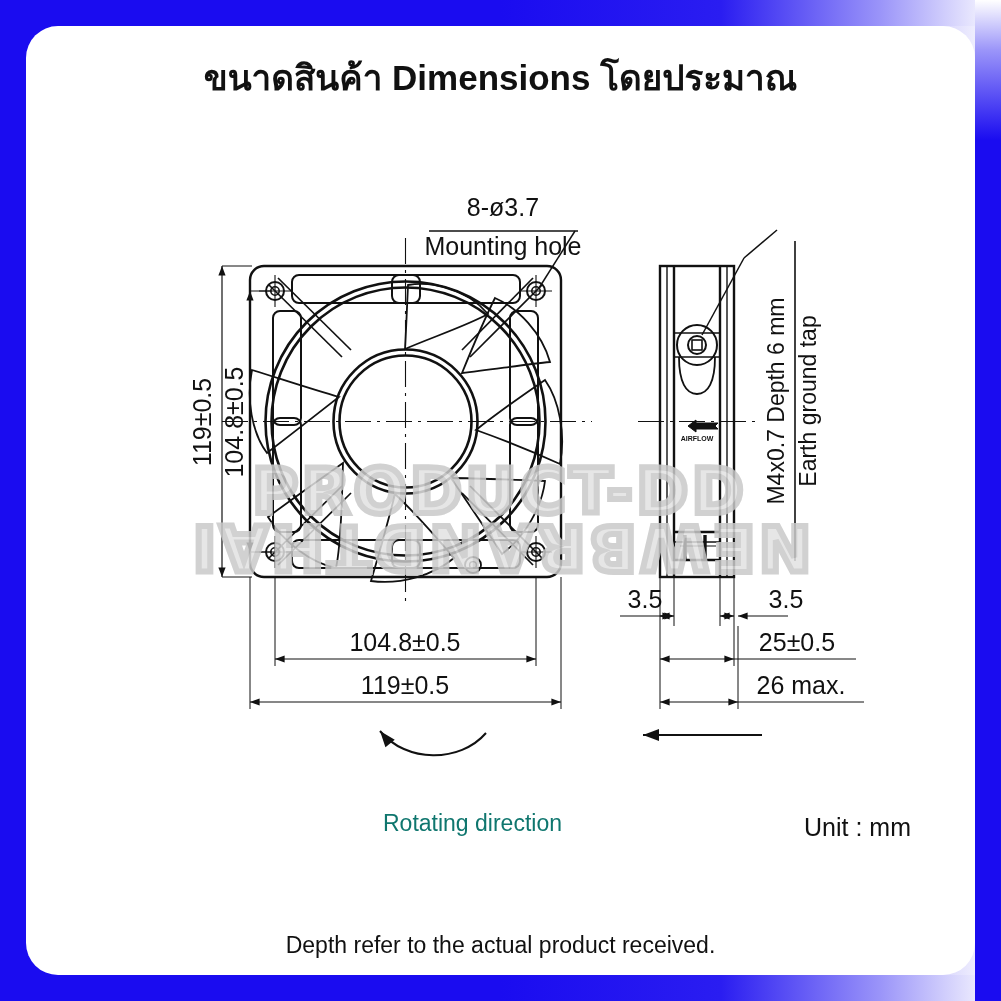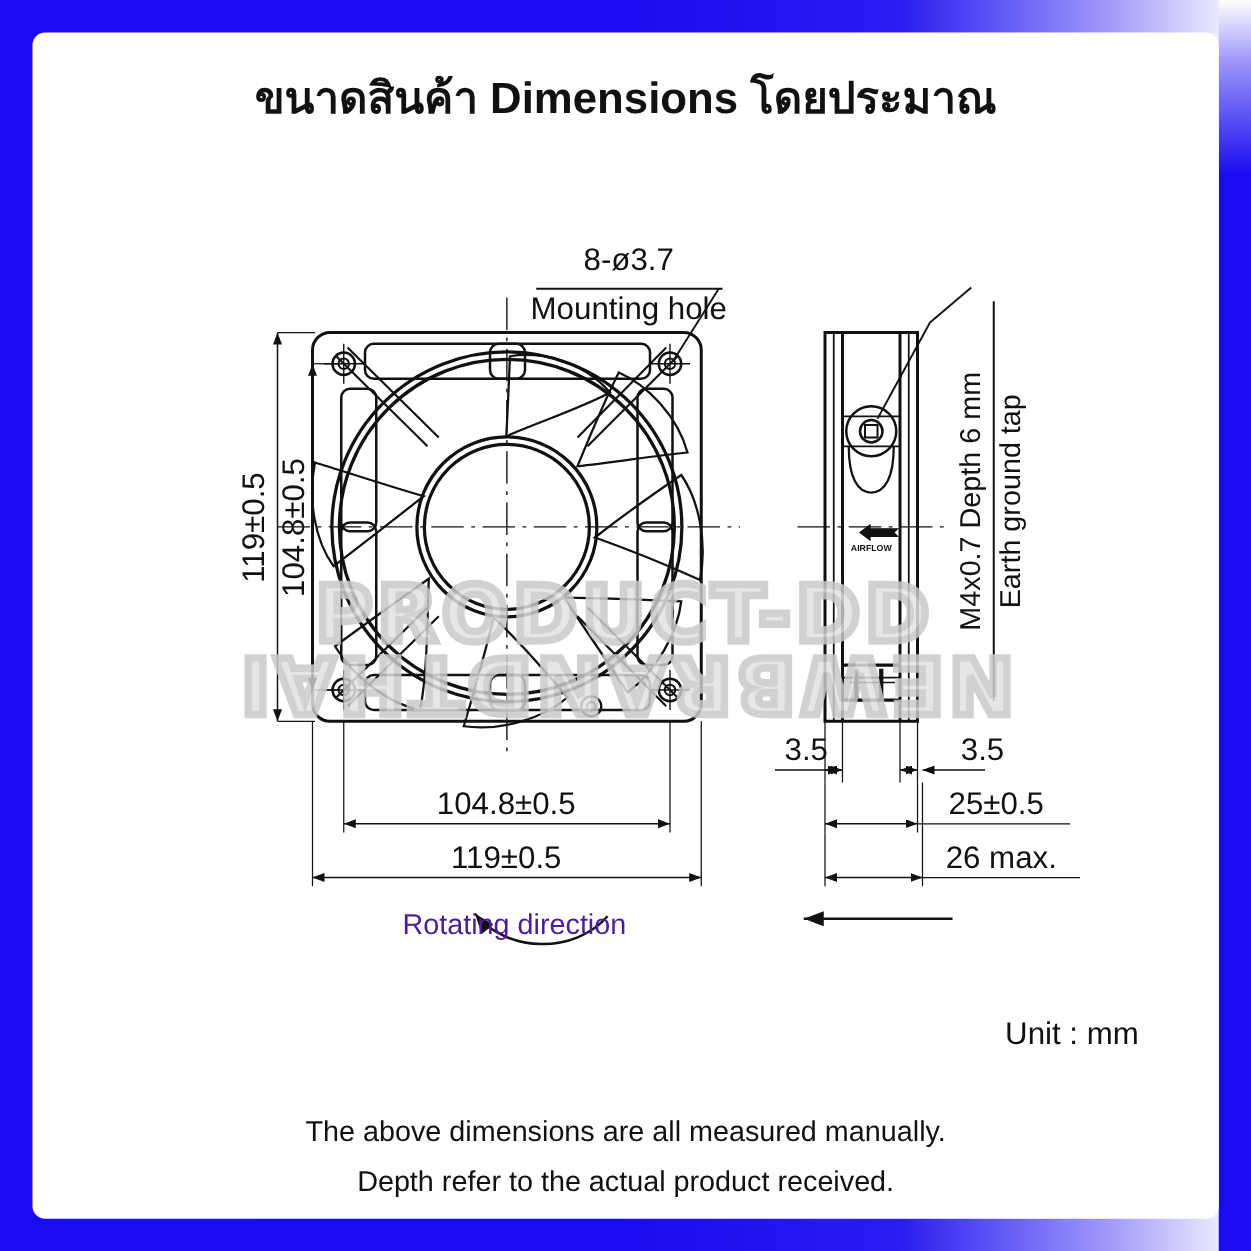--- a/index.html
+++ b/index.html
@@ -23,21 +23,21 @@
     background:linear-gradient(to right,#1a0cf0 0%,#1a0cf0 50%,#2a1df1 72%,#9b95f9 88%,#ffffff 100%);}
   #edge-bottom{left:0;bottom:0;width:1001px;height:26px;
     background:linear-gradient(to right,#1a0cf0 0%,#1a0cf0 50%,#2a1df1 72%,#9b95f9 88%,#ffffff 100%);}
   #edge-left{left:0;top:0;width:26px;height:1001px;background:#1a0cf0;}
   #edge-right{right:0;top:0;width:26px;height:1001px;
     background:linear-gradient(to bottom,#ffffff 0%,#9b95f9 5%,#1a0cf0 14%,#1a0cf0 86%,#1a0cf0 100%);}
   #sheet{
     position:absolute;left:26px;top:26px;
     width:949px;height:949px;
     background:#ffffff;
-    border-radius:10px;
+    border-radius:32px;
     overflow:hidden;
   }
   #title{
     position:absolute;left:0;top:24px;width:949px;
     text-align:center;
     font-size:35px;font-weight:bold;color:#111;
     letter-spacing:0px;
     white-space:nowrap;
   }
   #unit{
@@ -46,22 +46,22 @@
   }
   #note1{
     position:absolute;left:0;top:866px;width:949px;text-align:center;
     font-size:23px;color:#111;
   }
   #note2{
     position:absolute;left:0;top:906px;width:949px;text-align:center;
     font-size:23px;color:#111;
   }
   #rot-label{
-    position:absolute;left:296px;top:700px;width:240px;text-align:left;
-    font-size:23px;color:#4c1d95;
+    position:absolute;left:296px;top:784px;width:240px;text-align:right;
+    font-size:23px;color:#0f766e;
   }
   #air-label{
     position:absolute;left:570px;top:744px;width:240px;text-align:center;
     font-size:23px;color:#111;
   }
   svg{display:block;}
   .wm{
     fill:none;stroke:#c9c9c9;stroke-width:6;
     font-family:"DejaVu Sans",sans-serif;font-weight:bold;
     font-size:62px;letter-spacing:4px;
@@ -303,17 +303,16 @@
       <g opacity="0.85">
         <text class="wm wm2" x="474" y="487" text-anchor="middle">PRODUCT-DD</text>
         <text class="wm wm2" x="474" y="500" text-anchor="middle" transform="rotate(180 474 500)">NEWBRANDTHAI</text>
       </g>
 
     </svg>
 
     <div id="rot-label">Rotating direction</div>
 
     <div id="unit">Unit : mm</div>
-    <div id="note1">The above dimensions are all measured manually.</div>
     <div id="note2">Depth refer to the actual product received.</div>
 
   </div>
 </div>
 
 </body></html>

